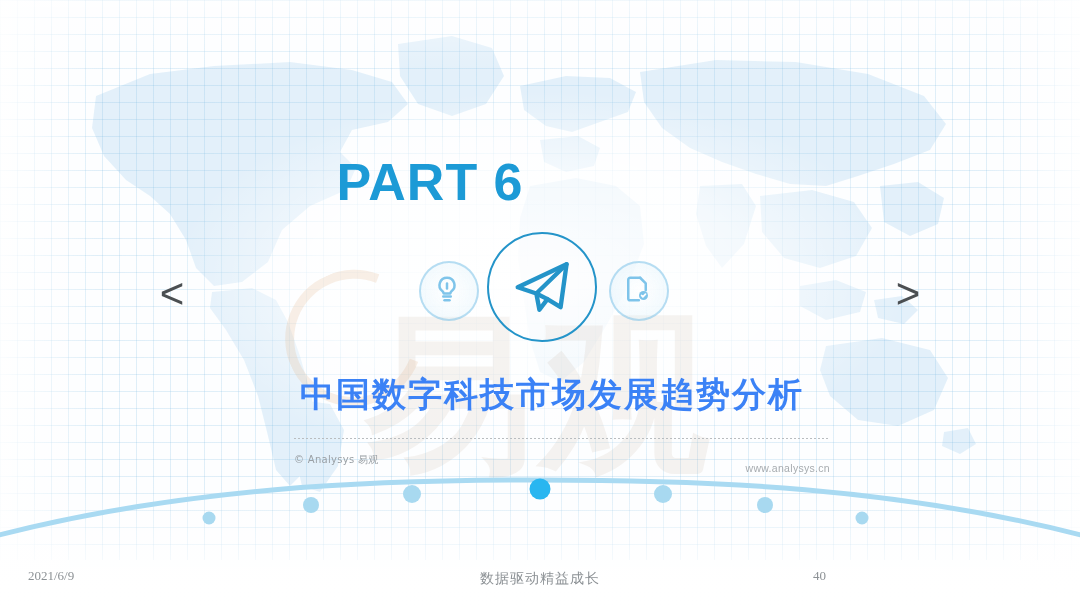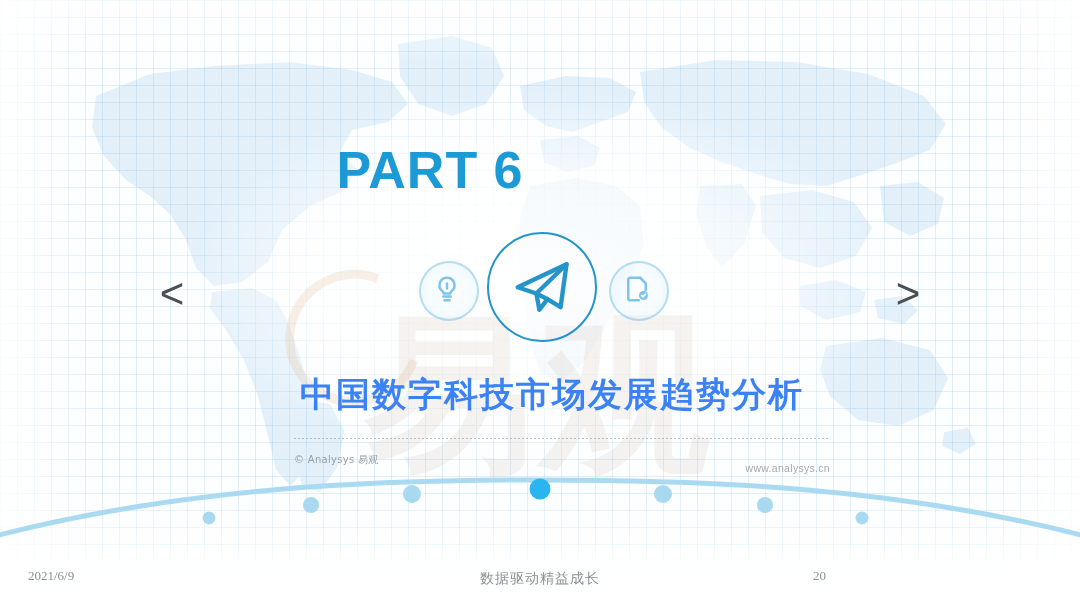--- a/index.html
+++ b/index.html
@@ -39,21 +39,21 @@
     font-family:"DejaVu Sans","Liberation Sans",sans-serif;
     white-space:nowrap;pointer-events:none;
   }
   .wm-ring{
     position:absolute;left:285px;top:270px;width:120px;height:118px;
     border:9px solid rgba(226,176,128,.20);border-radius:50%;
     border-right-color:transparent;transform:rotate(-24deg);
   }
   
   .part-label{
-    position:absolute;left:0;top:140px;width:860px;text-align:center;
+    position:absolute;left:0;top:152px;width:860px;text-align:center;
     font-size:52px;font-weight:700;letter-spacing:1px;
     color:#1c9ad6;
     font-family:"Liberation Sans","DejaVu Sans",sans-serif;
   }
   
   .icon-cluster{position:absolute;left:415px;top:232px;width:250px;height:118px;}
   .icon-main{
     position:absolute;left:72px;top:0;width:106px;height:106px;
     border:2px solid #2494c9;border-radius:50%;
     display:flex;align-items:center;justify-content:center;
@@ -221,16 +221,16 @@
           <circle cx="663" cy="32" r="9" fill="#a8d9f0"></circle>
           <circle cx="765" cy="43" r="8" fill="#a8d9f0"></circle>
           <circle cx="862" cy="56" r="6.5" fill="#a8d9f0"></circle>
         </g>
     </svg>
   </div>
 
   <div class="footer">
     <div class="footer-date">2021/6/9</div>
     <div class="footer-center">数据驱动精益成长</div>
-    <div class="footer-page">20</div>
+    <div class="footer-page">40</div>
   </div>
 
 </div>
 
 </body></html>

